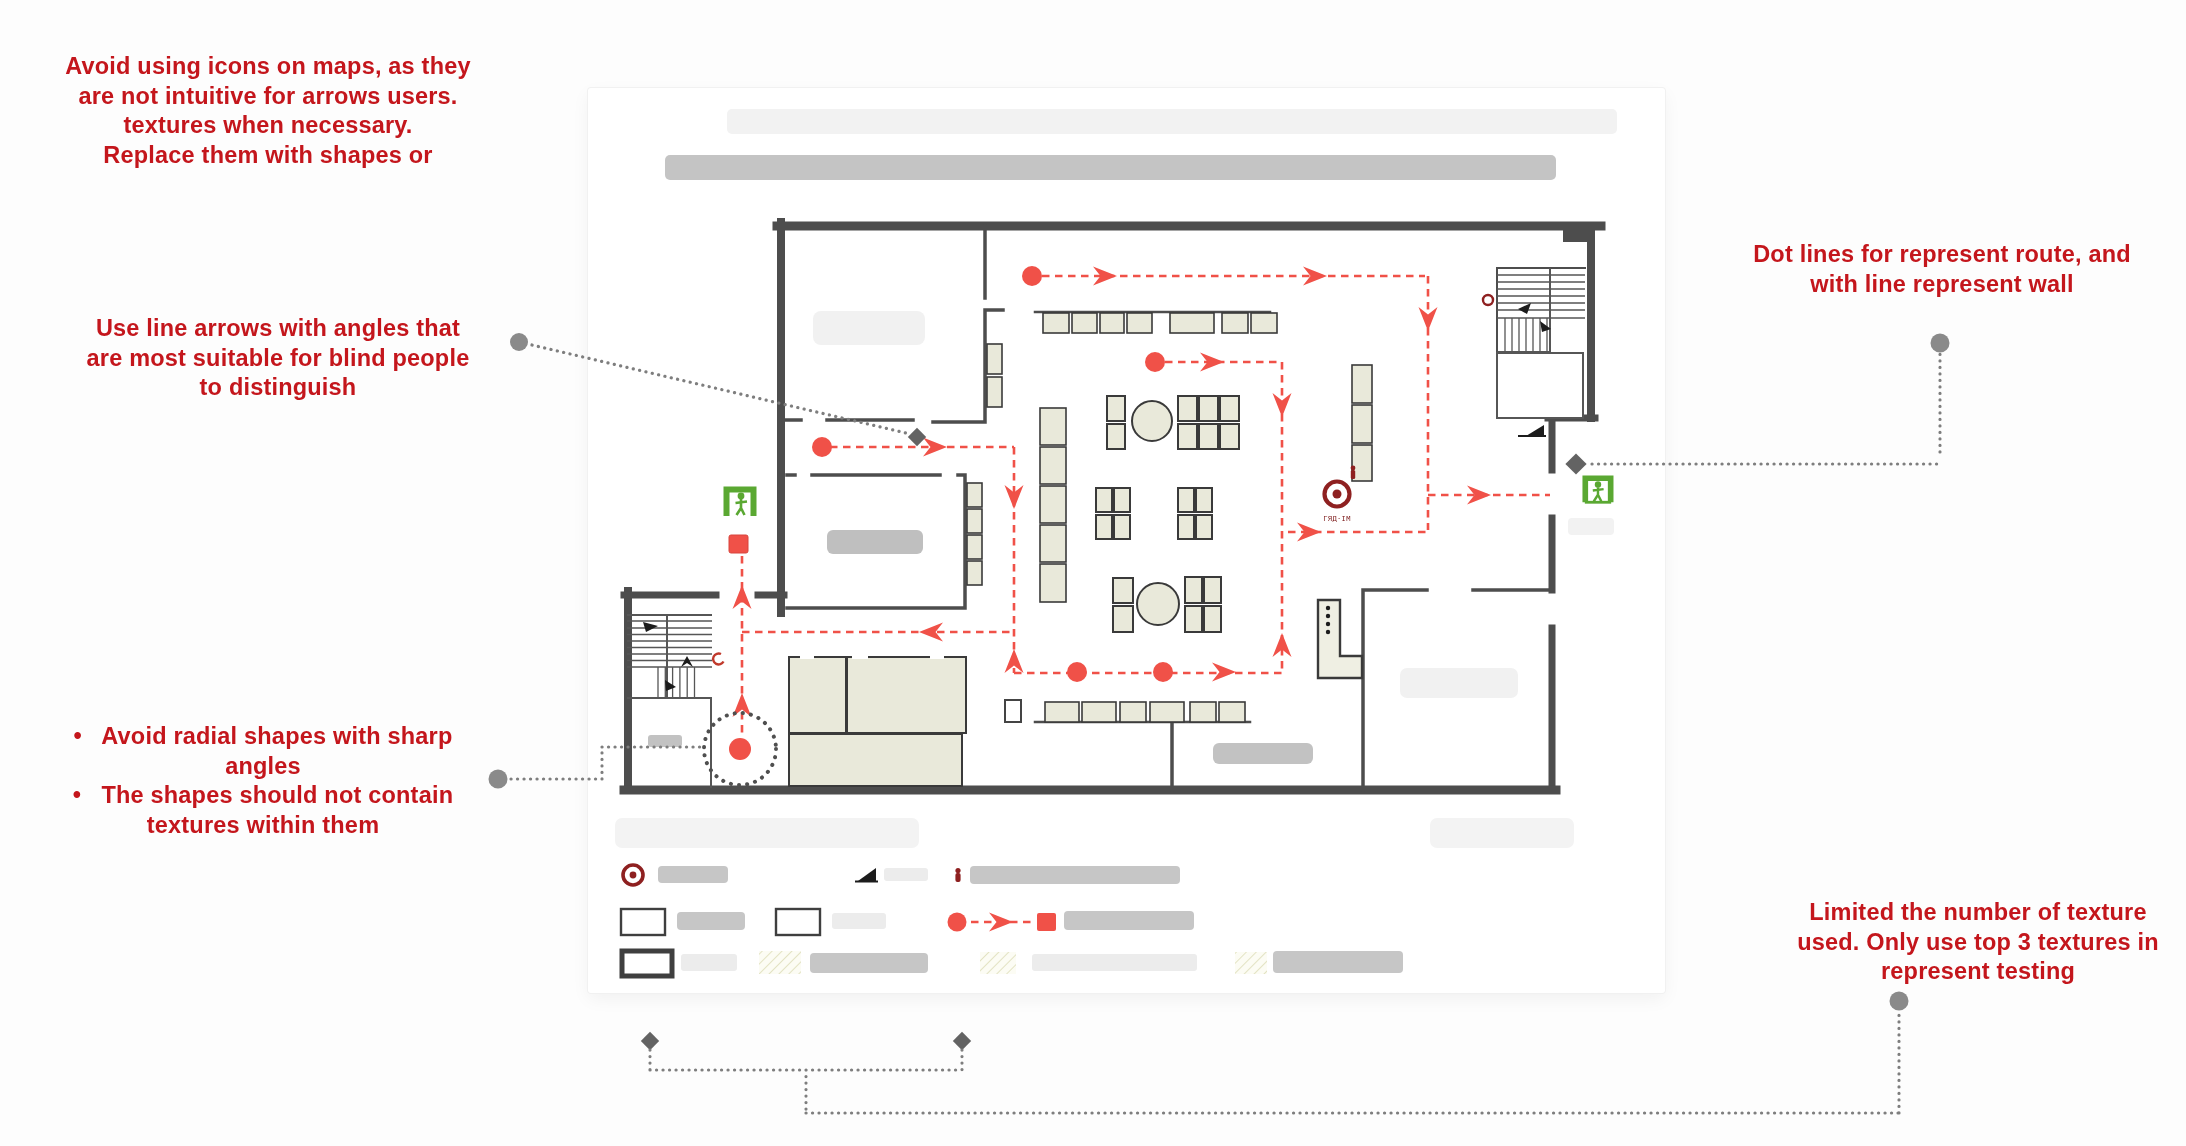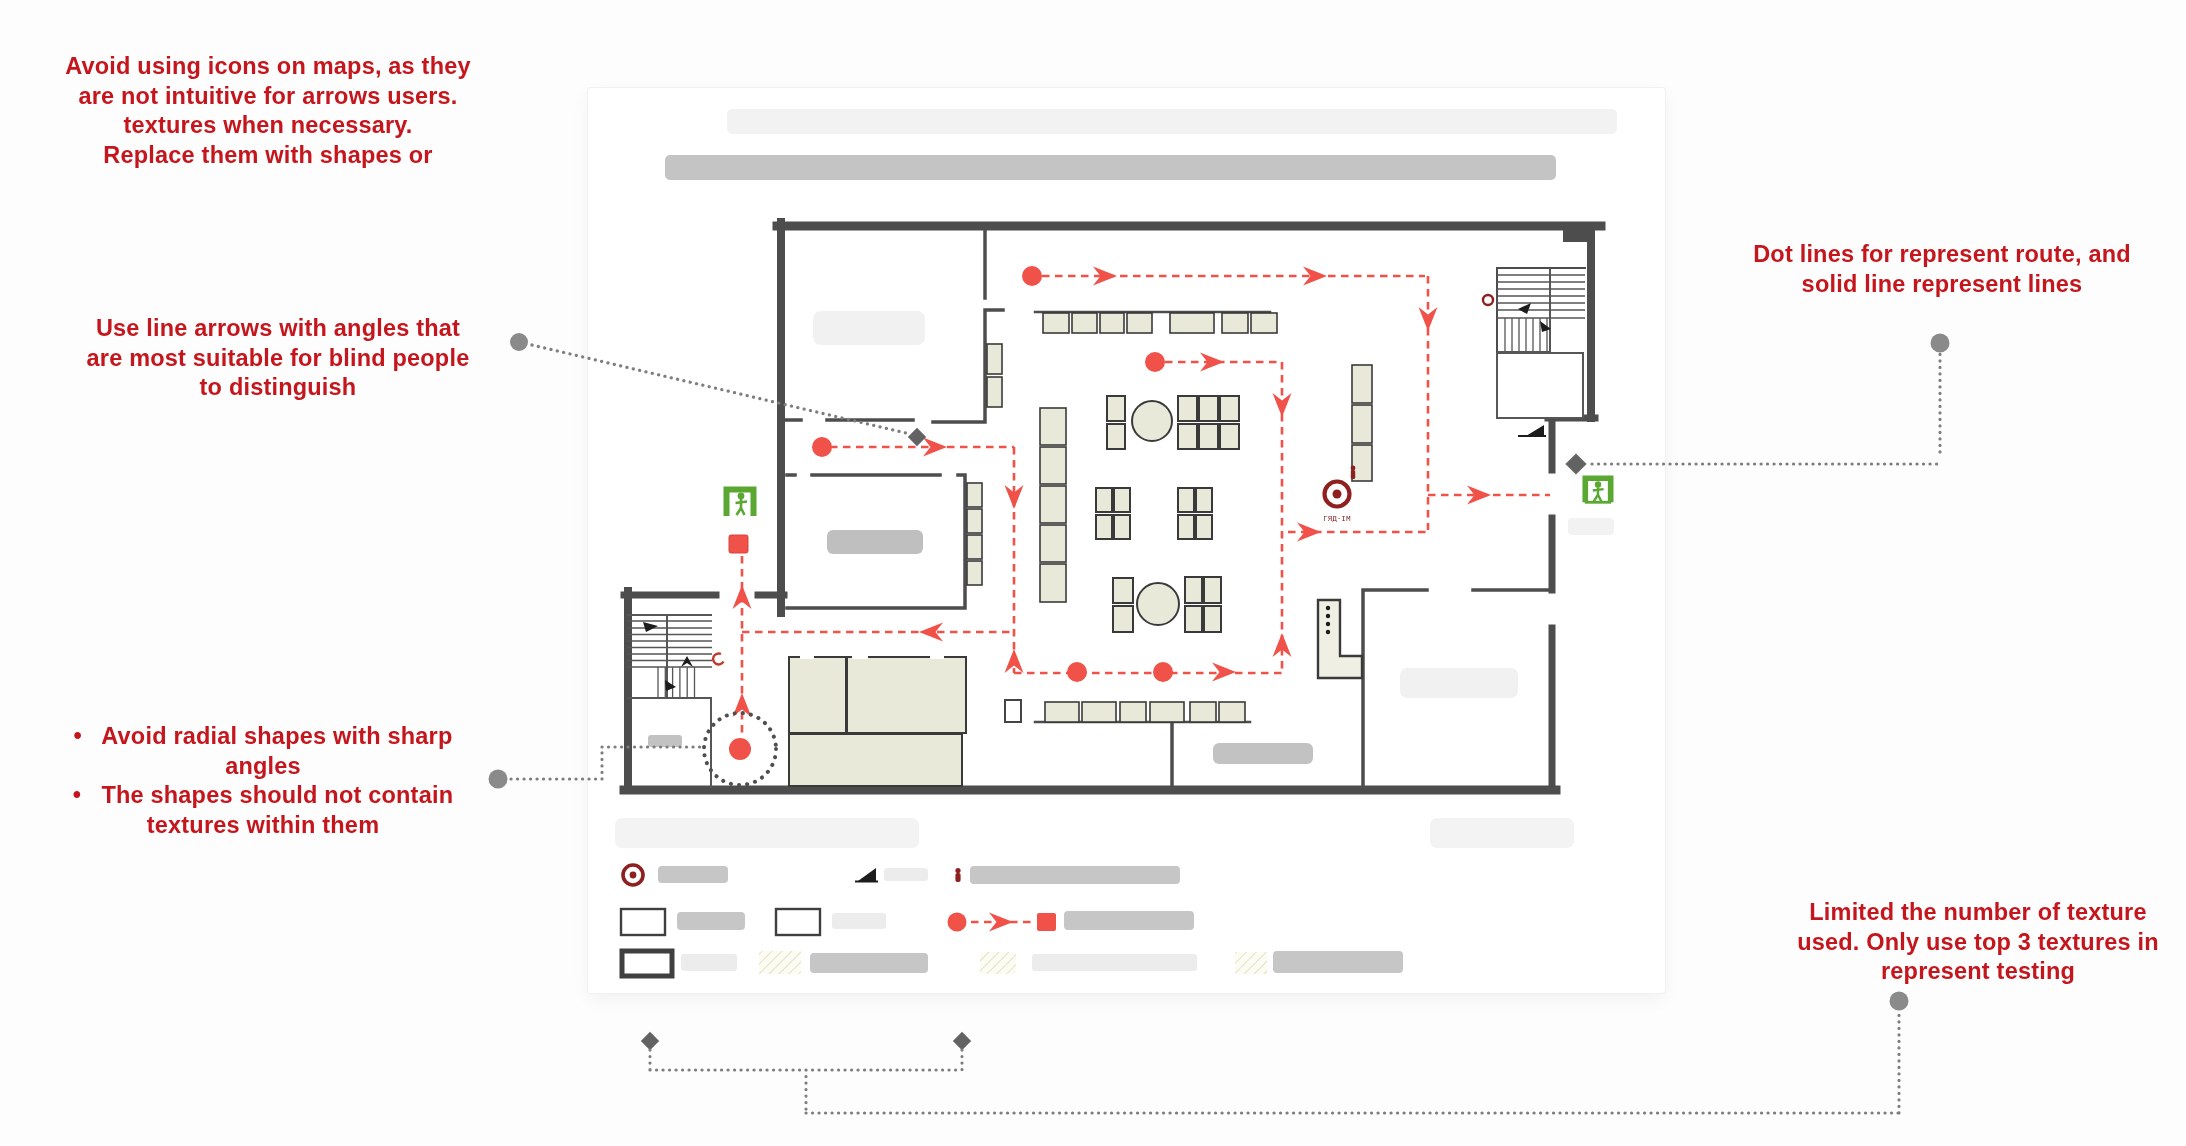--- a/index.html
+++ b/index.html
@@ -341,21 +341,21 @@
   </div>
 
   <div class="note" style="left:38px;top:314px;width:480px;">
     <div>Use line arrows with angles that</div>
     <div>are most suitable for blind people</div>
     <div>to distinguish</div>
   </div>
 
   <div class="note" style="left:1712px;top:240px;width:460px;">
     <div>Dot lines for represent route, and</div>
-    <div>solid line represent lines</div>
+    <div>with line represent wall</div>
   </div>
 
   <div class="note" style="left:1748px;top:898px;width:460px;">
     <div>Limited the number of texture</div>
     <div>used. Only use top 3 textures in</div>
     <div>represent testing</div>
   </div>
 
 </div>
 

